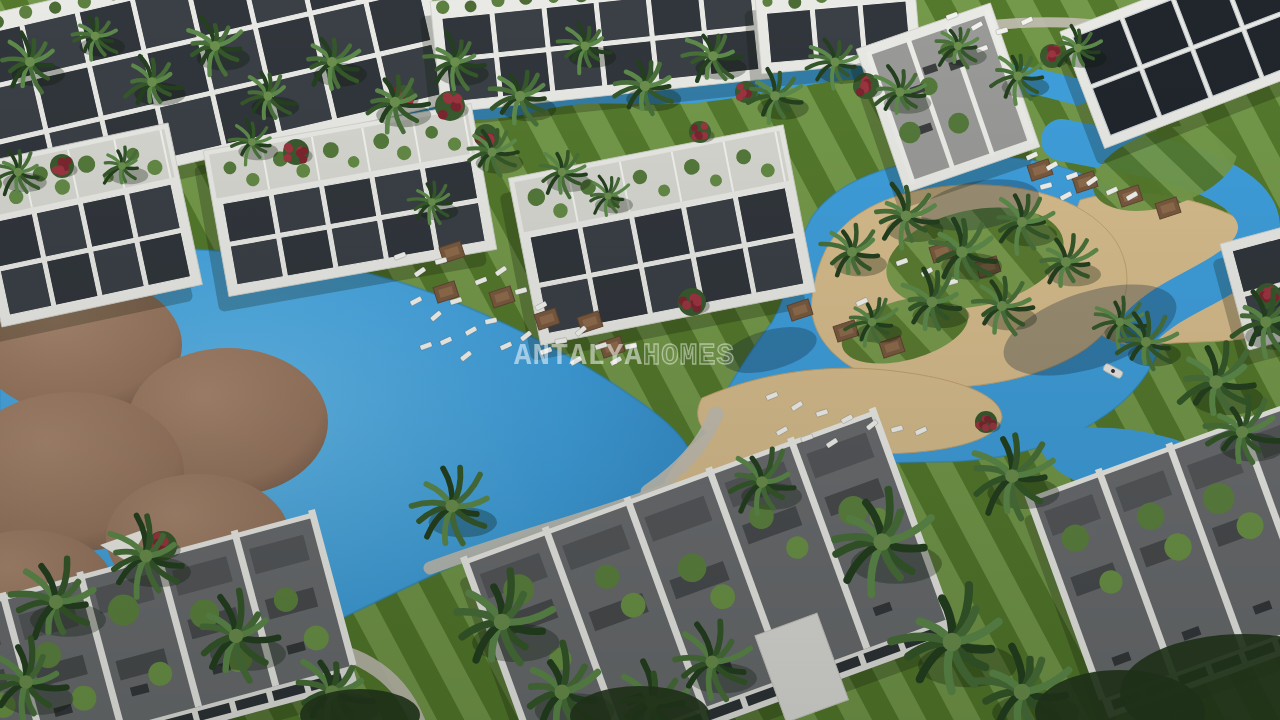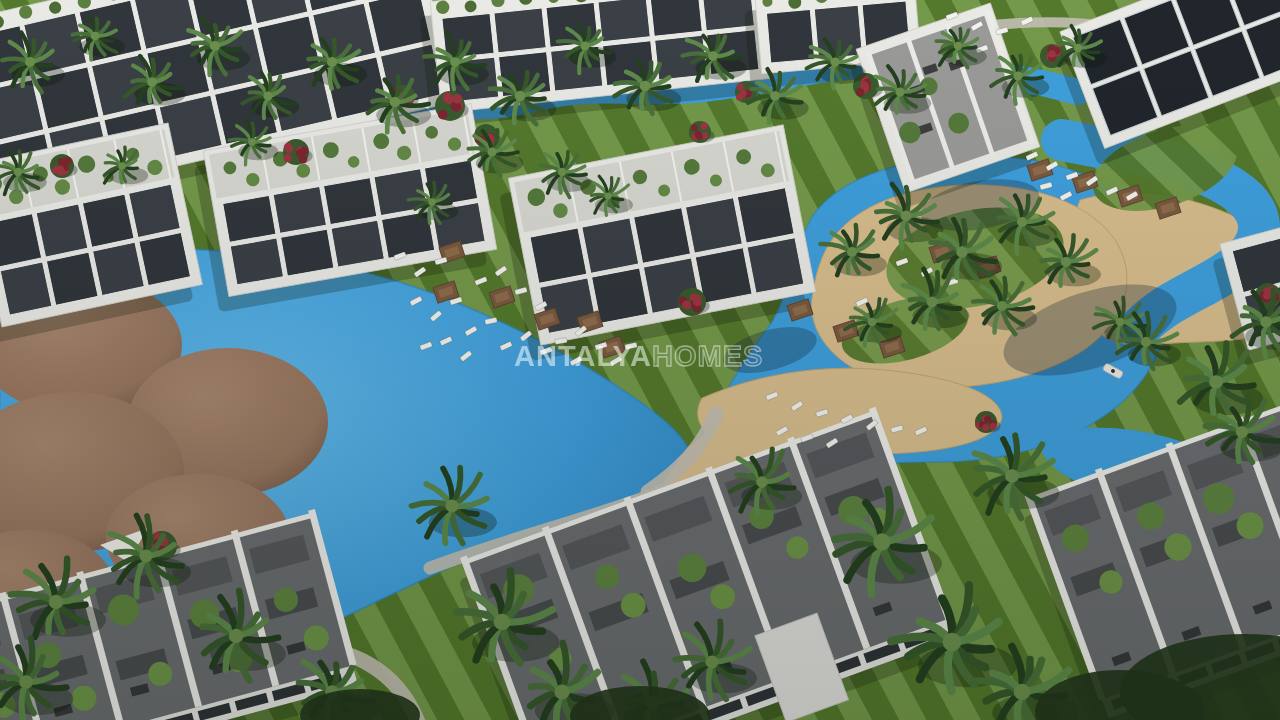--- a/index.html
+++ b/index.html
@@ -1,20 +1,20 @@
 <!DOCTYPE html>
 <html><head>
 <meta charset="utf-8">
 <style>
   html,body{margin:0;padding:0;background:#222;font-family:"Liberation Sans",sans-serif;}
   #stage{position:relative;width:1280px;height:720px;overflow:hidden;background:#5e8233;}
   #scene{position:absolute;left:0;top:0;}
   #watermark{
     position:absolute;left:514px;top:340px;
-    font-family:Liberation Sans, sans-serif;
+    font-family:Liberation Mono, monospace;
     font-weight:bold;font-size:29px;letter-spacing:1px;
     white-space:nowrap;pointer-events:none;user-select:none;
   }
   #watermark .solid{color:rgba(255,255,255,0.52);}
   #watermark .outline{
     color:rgba(255,255,255,0.06);
     -webkit-text-stroke:1.3px rgba(255,255,255,0.45);
     text-stroke:1.3px rgba(255,255,255,0.45);
   }
 </style>

